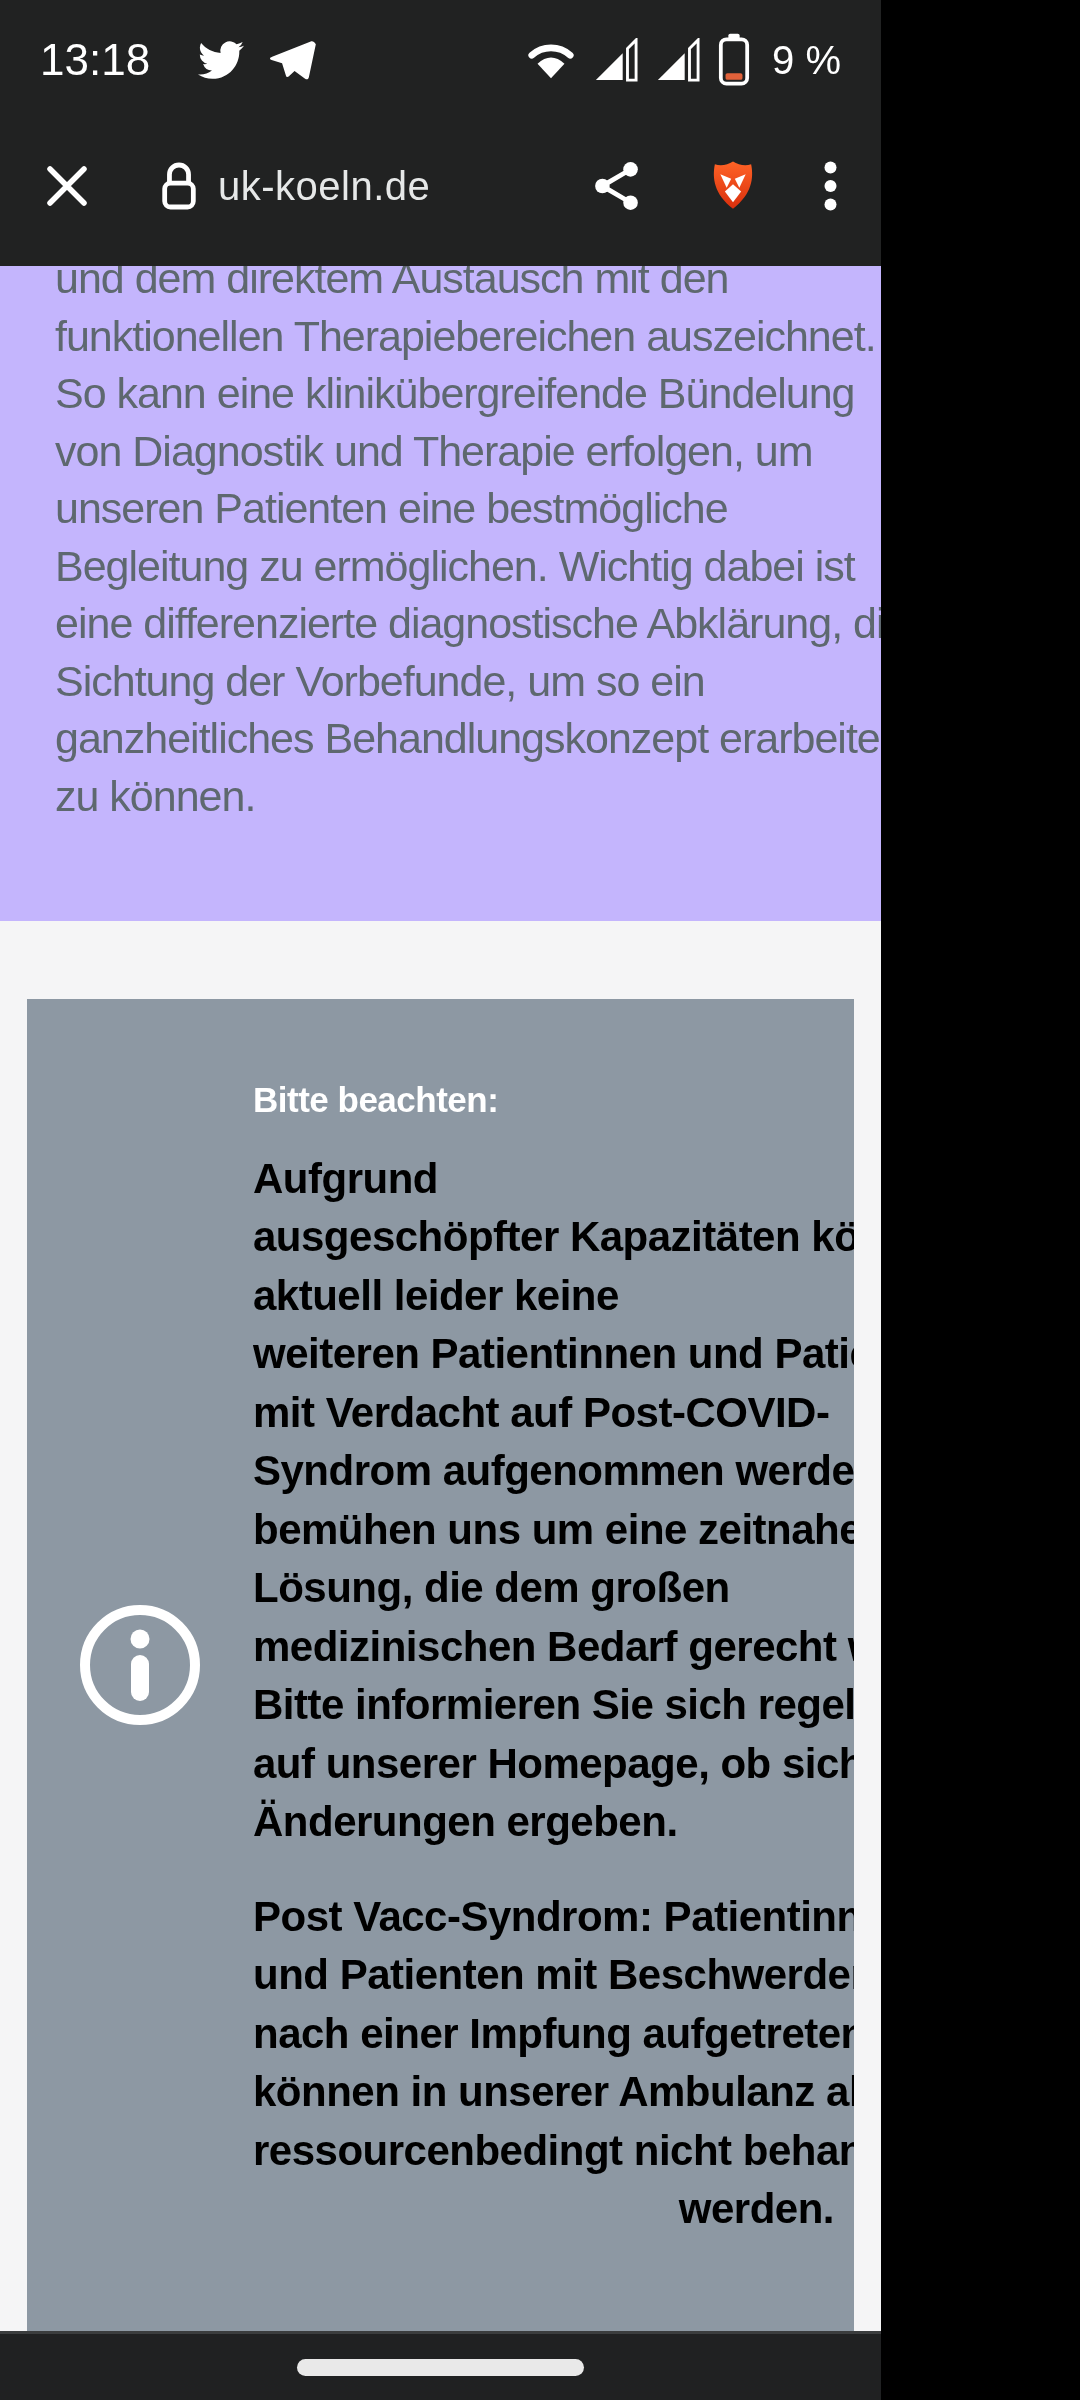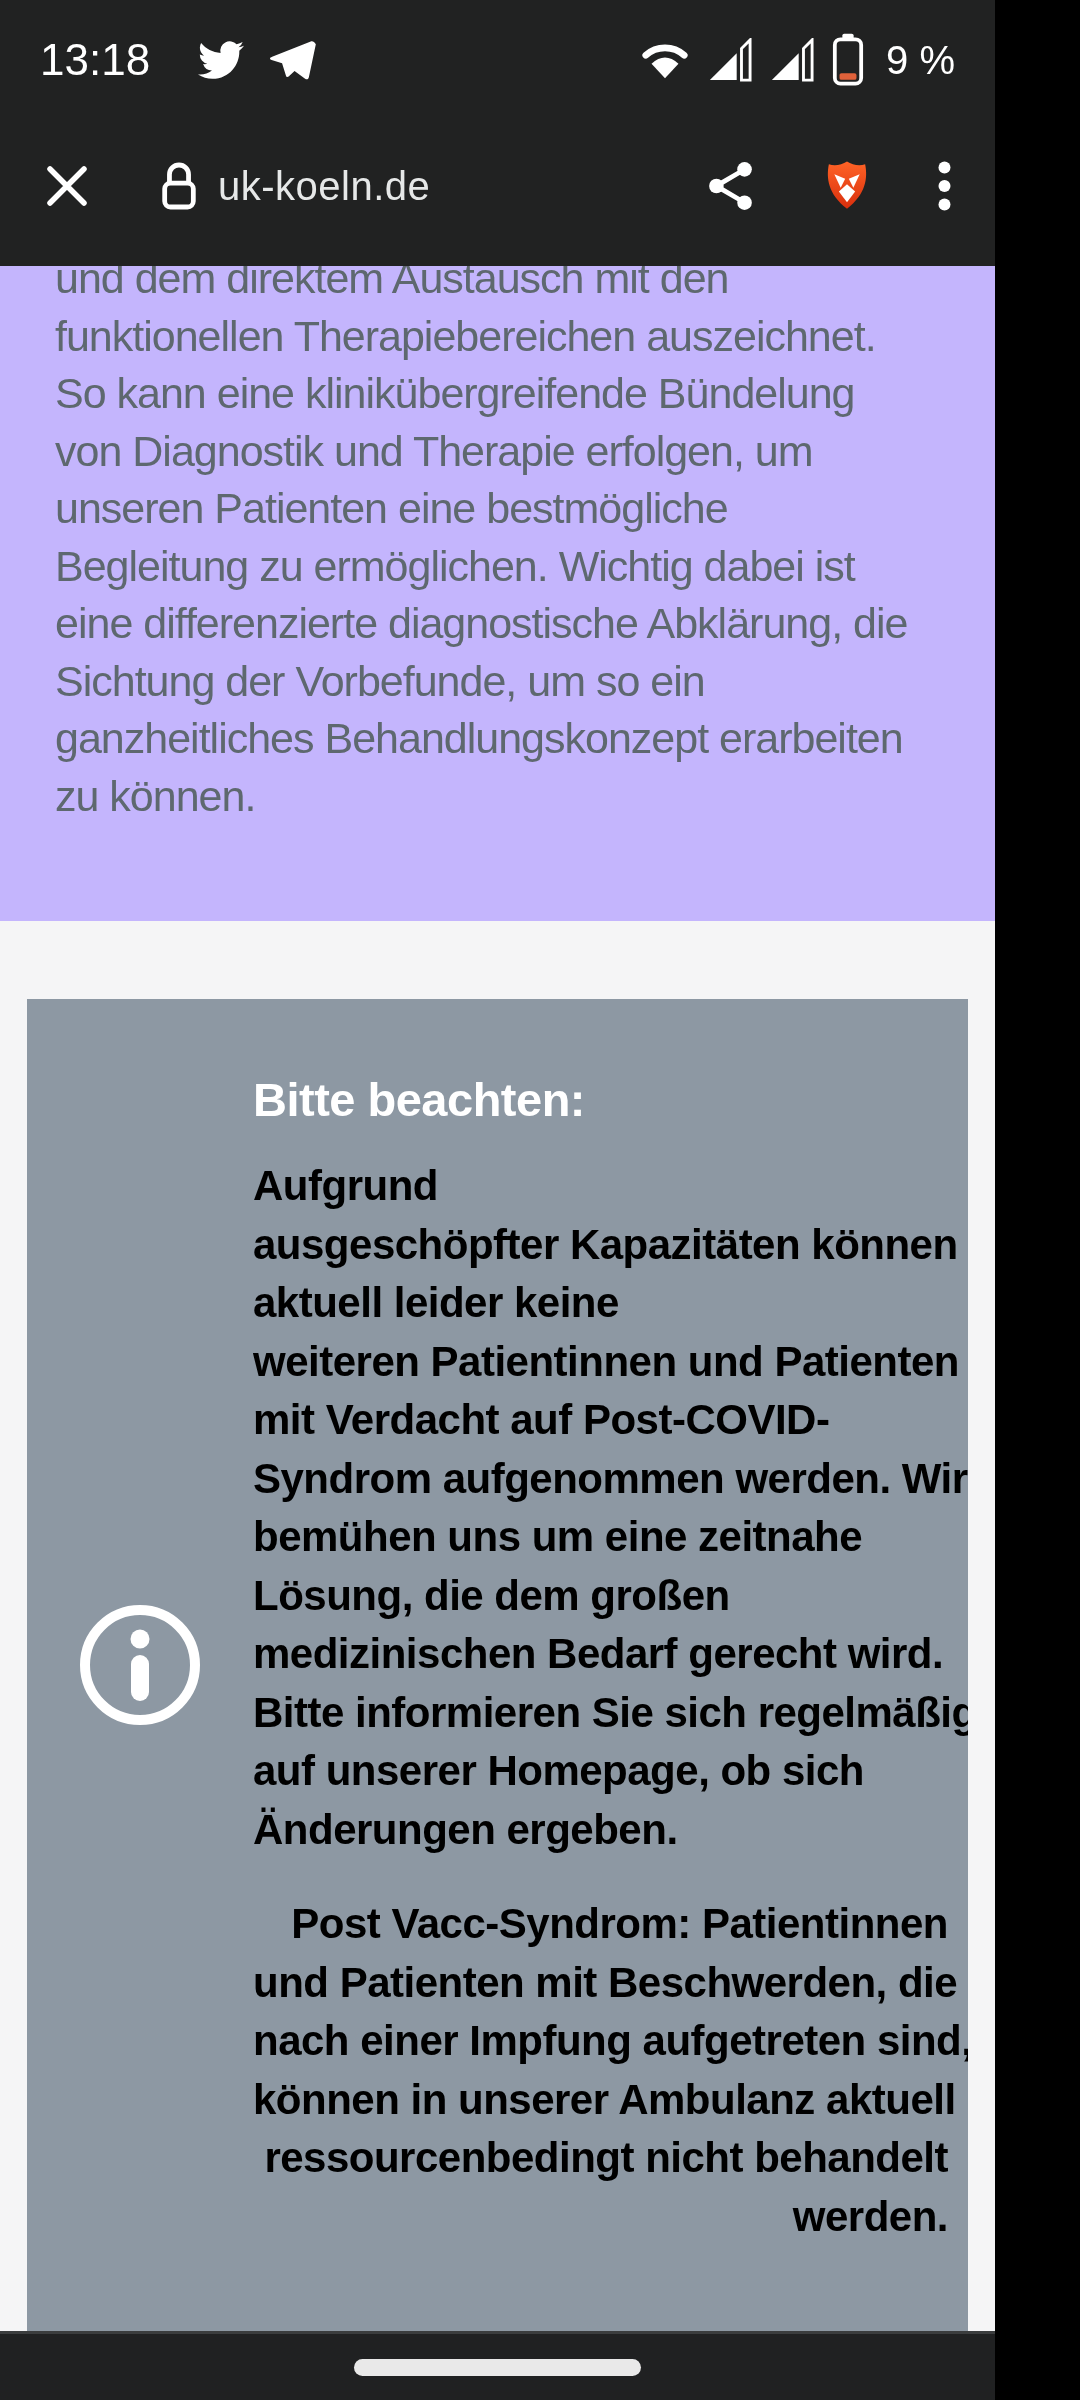--- a/index.html
+++ b/index.html
@@ -1,18 +1,18 @@
 <!DOCTYPE html>
 <html lang="de"><head>
 <meta charset="utf-8">
 <style>
   html,body{margin:0;padding:0;background:#000;}
   body{width:1080px;height:2400px;position:relative;overflow:hidden;
        font-family:"Liberation Sans",sans-serif;}
-  .screen{width:995px;height:2400px;display:flex;flex-direction:column;background:#f5f5f6;}
+  .screen{width:881px;height:2400px;display:flex;flex-direction:column;background:#f5f5f6;}
 
   
   .statusbar{height:120px;background:#212222;display:flex;align-items:center;
              padding:0 40px;box-sizing:border-box;color:#fff;flex:0 0 auto;}
   .statusbar .time{font-size:44px;font-weight:500;letter-spacing:0;}
   .statusbar .notif-icons{display:flex;align-items:center;gap:26px;margin-left:48px;}
   .statusbar .spacer{flex:1;}
   .statusbar .sys-icons{display:flex;align-items:center;gap:18px;}
   .statusbar .battery-text{font-size:40px;font-weight:400;margin-left:4px;}
 
@@ -27,21 +27,21 @@
 
   
   .content{background:#c4b5fd;height:655px;overflow:hidden;flex:0 0 auto;}
   .intro{margin:-16px 0 0 55px;color:#5e686f;font-size:43px;line-height:57.5px;
          letter-spacing:-1px;white-space:pre;font-weight:400;}
 
   .notice-section{background:#f5f5f6;flex:1;padding:78px 27px 0 27px;box-sizing:border-box;}
   .notice-box{background:#8d98a3;height:100%;display:flex;align-items:center;box-sizing:border-box;}
   .notice-icon-col{flex:0 0 226px;display:flex;justify-content:center;align-items:center;}
   .notice-text-col{flex:1;padding:48px 20px 60px 0;overflow:hidden;}
-  .notice-title{color:#fff;font-size:47px;font-weight:bold;letter-spacing:-0.5px;margin-bottom:30px;}
+  .notice-title{color:#fff;font-size:35px;font-weight:bold;letter-spacing:-0.5px;margin-bottom:30px;}
   .notice-para{color:#000000;font-size:42px;line-height:58.5px;letter-spacing:-0.5px;
                white-space:pre;font-weight:700;}
   .notice-para + .notice-para{margin-top:36px;text-align:right;}
 
   
   .navbar{height:66px;background:#202122;border-top:3px solid #3b3d3e;flex:0 0 auto;
           display:flex;align-items:center;justify-content:center;}
   .nav-pill{width:287px;height:17px;border-radius:9px;background:#e9e9e9;}
 
   .icon{display:inline-flex;align-items:center;justify-content:center;}

